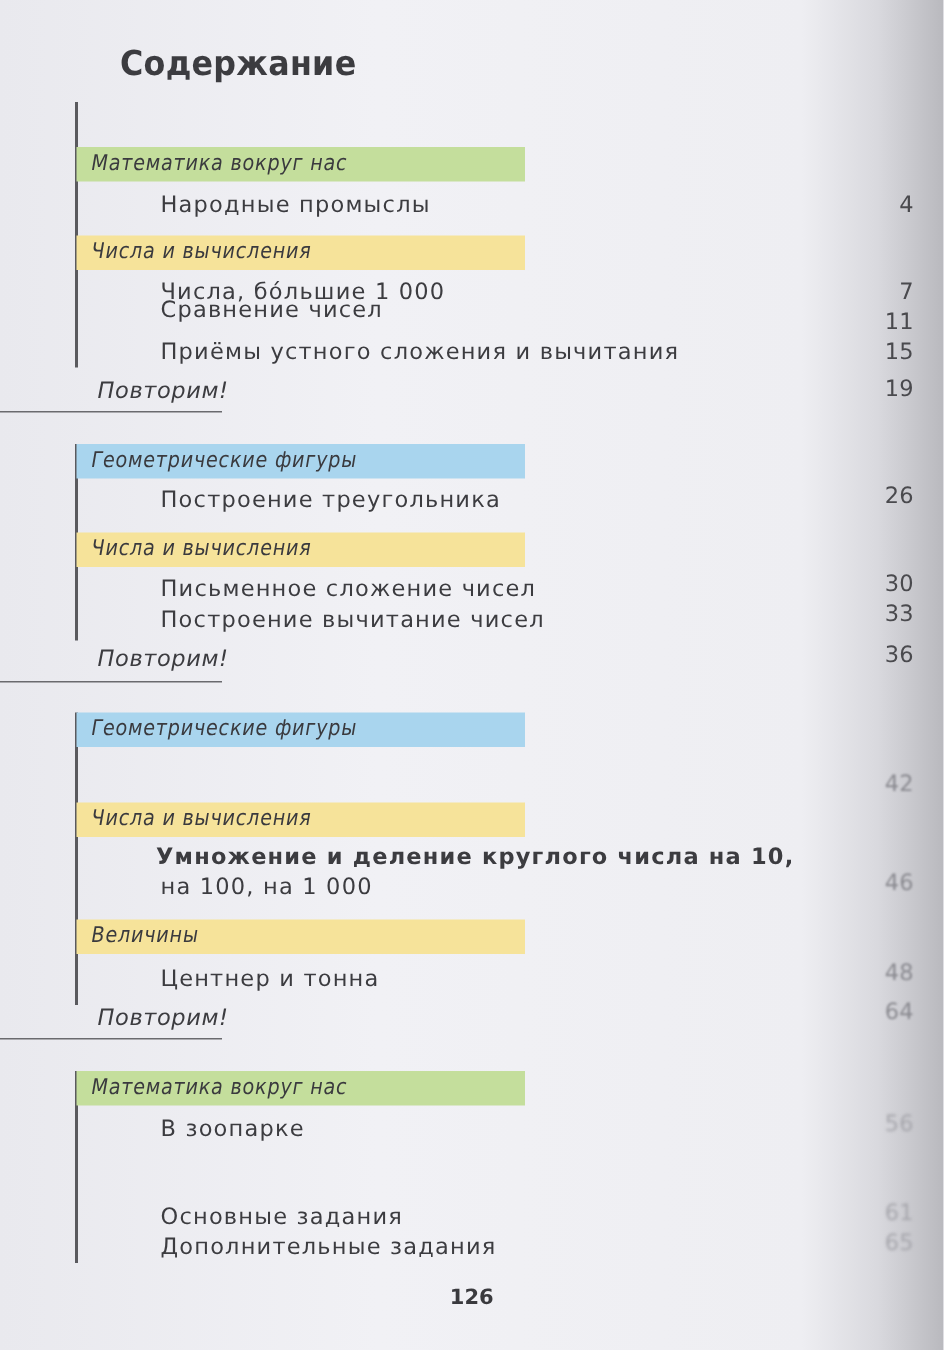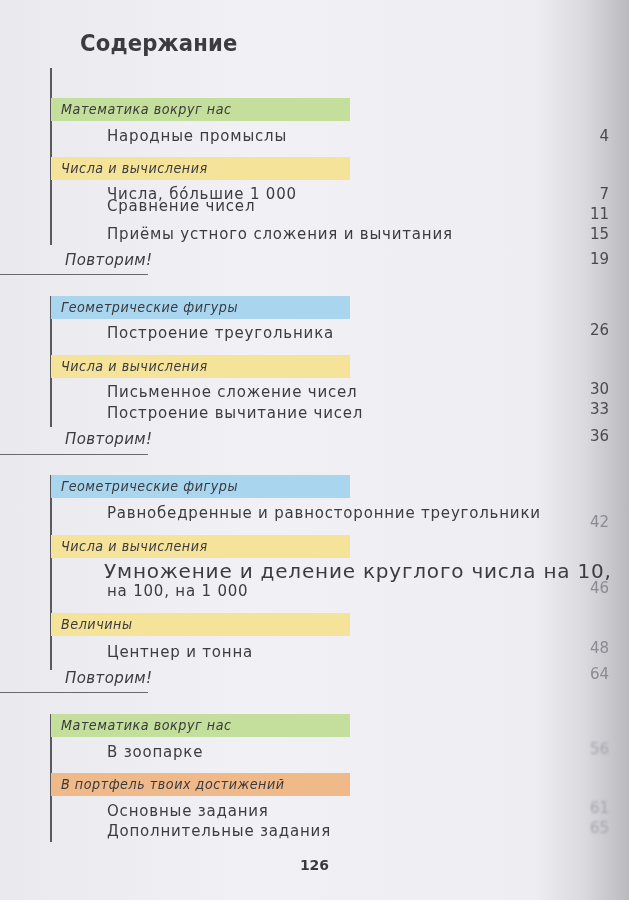--- a/index.html
+++ b/index.html
@@ -39,21 +39,21 @@
     color: #3c3c40; letter-spacing: 0.8px;
   }
   .entry.review { left: 62px; width: 502px; font-style: italic; letter-spacing: 0.4px; }
   .pg {
     position: absolute; right: 20px; width: 40px; text-align: right;
     font-size: 15px; line-height: 20px; color: #4a4a4e;
   }
   .pg.faded { color: #8a8a90; filter: blur(0.6px); }
   .pg.veryfaded { color: #a5a5ab; filter: blur(1.2px); }
   .plain {
-    position: absolute; left: 104px; font-size: 20px; line-height: 20px; color: #3c3c40; letter-spacing: 0.8px; white-space: nowrap;
+    position: absolute; left: 104px; font-size: 15px; line-height: 20px; color: #3c3c40; letter-spacing: 0.8px; white-space: nowrap; font-weight: bold;
   }
   .footer {
     position: absolute; left: 0; width: 629px; top: 857px; text-align: center;
     font-weight: bold; font-size: 14px; color: #3a3a3e;
   }
   
   .leader { display: flex; align-items: baseline; flex-direction: column; }
   .leader .t { flex: 0 0 auto; }
   .leader .d { flex: 1 1 auto; border-bottom: 2px dotted #55555a; margin: 0 4px 4px 3px; height: 0; }
 </style>
@@ -121,24 +121,20 @@
   <div class="entry review leader" style="top:429px;">
       <span class="t">Повторим!</span>
       <span class="d"></span>
     </div>
   <div class="pg" style="top:426px;">36</div>
   <div class="hline" style="top:454px;"></div>
 
   <div class="vline" style="top:475px;height:195px;"></div>
 
   <div class="bar blue" style="top:475px;"><span>Геометрические фигуры</span></div>
-  <div class="entry leader" style="top:503px;">
-      <span class="t">Равнобедренные и равносторонние треугольники</span>
-      <span class="d"></span>
-    </div>
   <div class="pg faded" style="top:512px;">42</div>
 
   <div class="bar yellow" style="top:535px;"><span>Числа и вычисления</span></div>
   <div class="plain" style="top:561px;">Умножение и деление круглого числа на 10,</div>
   <div class="entry leader" style="top:581px;">
       <span class="t">на 100, на 1 000</span>
       <span class="d"></span>
     </div>
   <div class="pg faded" style="top:578px;">46</div>
 
@@ -158,21 +154,20 @@
 
   <div class="vline" style="top:714px;height:128px;"></div>
 
   <div class="bar green" style="top:714px;"><span>Математика вокруг нас</span></div>
   <div class="entry leader" style="top:742px;">
       <span class="t">В зоопарке</span>
       <span class="d"></span>
     </div>
   <div class="pg veryfaded" style="top:739px;">56</div>
 
-  <div class="bar orange" style="top:773px;"><span>В портфель твоих достижений</span></div>
   <div class="entry leader" style="top:801px;">
       <span class="t">Основные задания</span>
       <span class="d"></span>
     </div>
   <div class="pg veryfaded" style="top:798px;">61</div>
   <div class="entry leader" style="top:821px;">
       <span class="t">Дополнительные задания</span>
       <span class="d"></span>
     </div>
   <div class="pg veryfaded" style="top:818px;">65</div>

